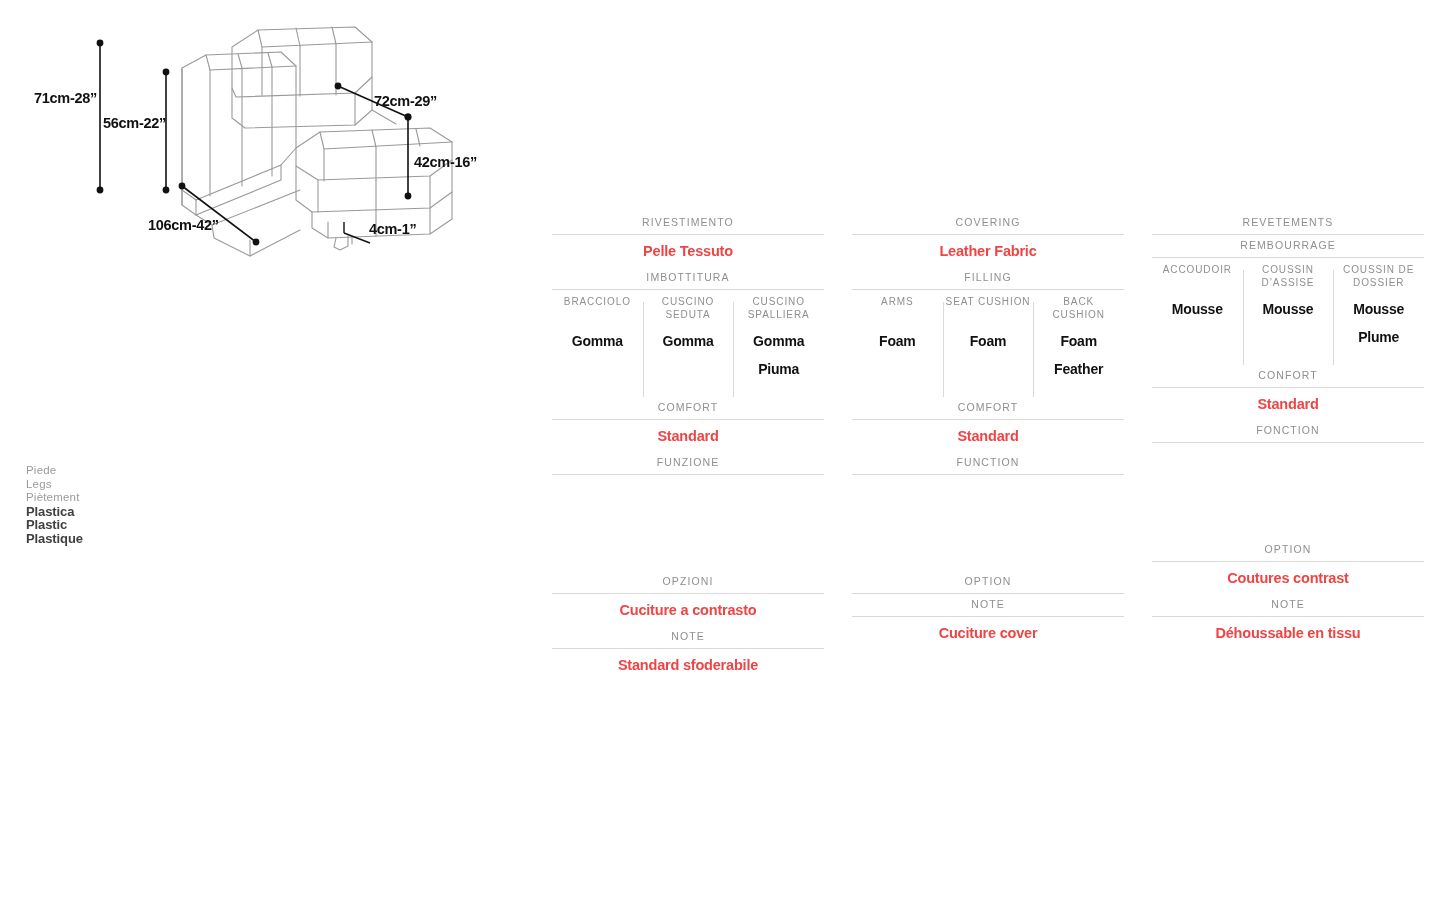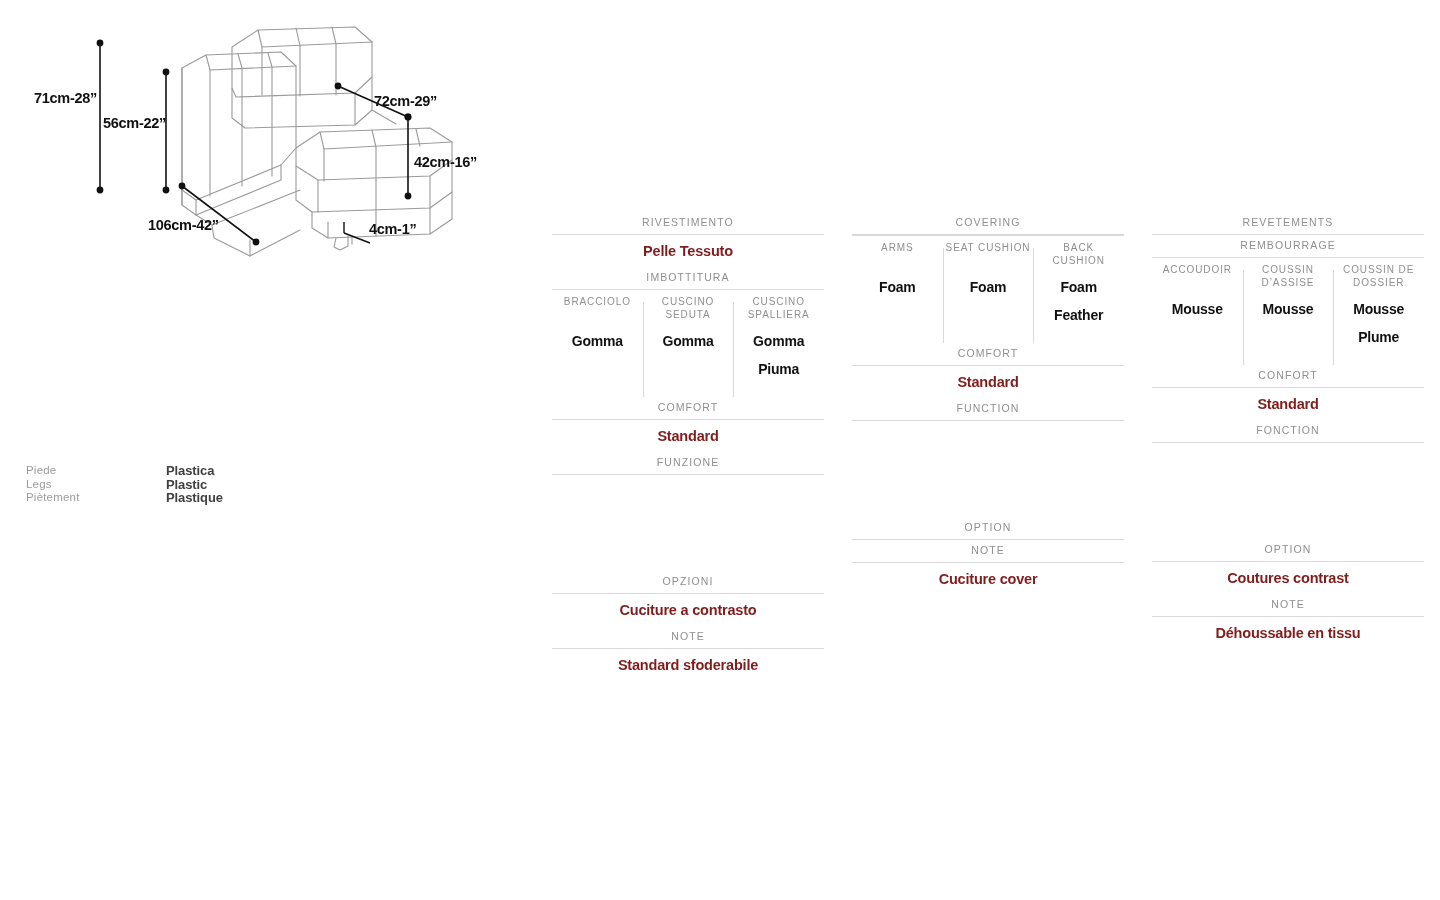--- a/index.html
+++ b/index.html
@@ -9,41 +9,41 @@
     font-family: "Liberation Sans", sans-serif;
     overflow: hidden;
   }
   #root { position: relative; width: 1176px; height: 900px; }
 
   
   #drawing-panel { position: absolute; left: 0; top: 0; width: 540px; height: 560px; }
   #sofa-svg { position: absolute; left: 0; top: 190; }
 
   
-  #legs-block { position: absolute; left: 26px; top: 464px; display: flex; }
+  #legs-block { position: absolute; left: 26px; top: 464px; display: flex; flex-direction: column; }
   #legs-labels { width: 140px; }
   #legs-labels div {
     font-size: 11.5px; color: #9b9b9b; line-height: 13.5px; letter-spacing: .2px;
   }
   #legs-values div {
     font-size: 13px; color: #404040; font-weight: bold; line-height: 13.5px;
     letter-spacing: -.1px;
   }
 
   
   #spec-area { position: absolute; left: 552px; top: 212px; width: 872px; }
   .spec-cols { display: flex; gap: 28px; }
   .spec-col { width: 277px; }
 
   .cap {
     text-align: center; font-size: 10.5px; color: #8f8f8f;
     letter-spacing: 1.1px; line-height: 12px; padding: 4px 0 6px;
   }
   .val {
-    text-align: center; font-size: 14.5px; color: #7f1d1d; font-weight: bold;
+    text-align: center; font-size: 14.5px; color: #ef4444; font-weight: bold;
     line-height: 17px; padding: 8px 0 7px; letter-spacing: -.2px;
   }
   .rule { height: 1px; background: #d9d9d9; width: 100%; }
 
   
   .subrow { display: flex; }
   .subcell { flex: 1; position: relative; padding-bottom: 14px; }
   .subcell + .subcell::before {
     content: ""; position: absolute; left: 0; top: 12px; bottom: 0;
     width: 1px; background: #d9d9d9;
@@ -213,20 +213,22 @@
         <div class="rule"></div>
         <div class="val">Cuciture a contrasto</div>
         <div class="cap">NOTE</div>
         <div class="rule"></div>
         <div class="val">Standard sfoderabile</div>
       </div>
 
       <div class="spec-col">
         <div class="cap">COVERING</div>
         <div class="rule"></div>
+        <div class="val">Leather Fabric</div>
+        <div class="cap">FILLING</div>
         <div class="rule"></div>
         <div class="subrow">
           <div class="subcell">
             <div class="sub-cap">ARMS</div>
             <div class="sub-val">Foam</div>
             <div class="sub-val empty">&nbsp;</div>
           </div>
           <div class="subcell">
             <div class="sub-cap">SEAT CUSHION</div>
             <div class="sub-val">Foam</div>

